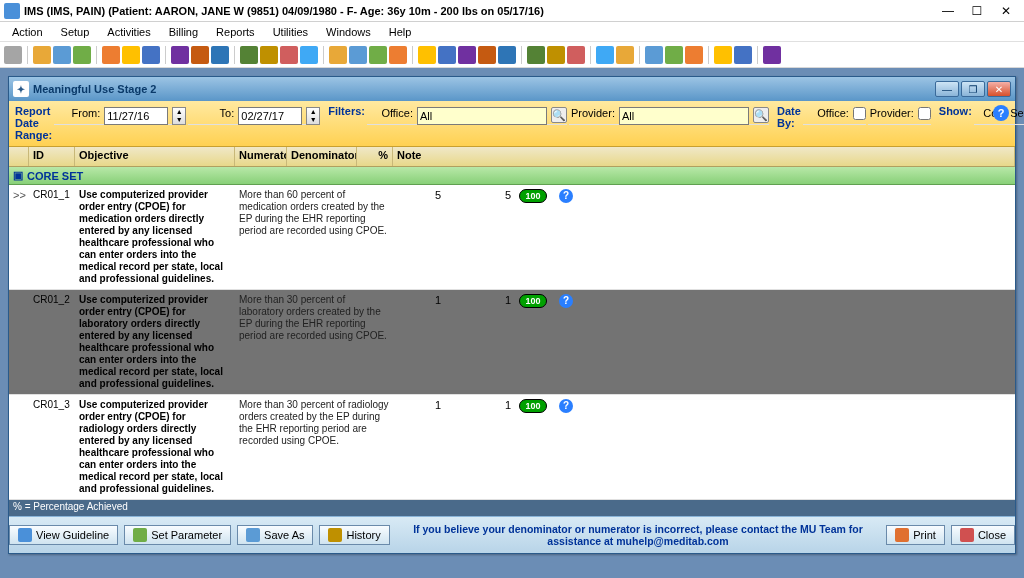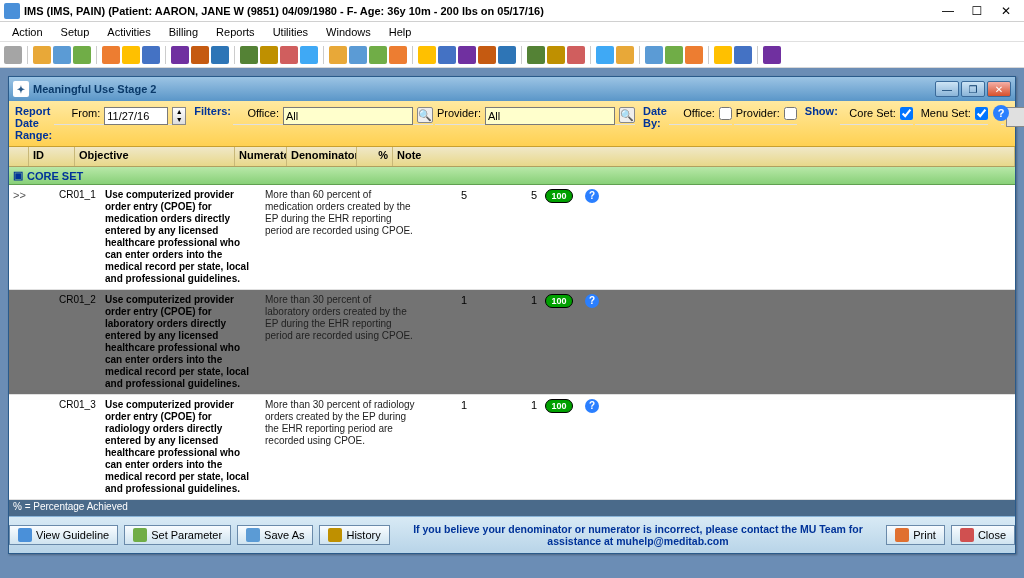--- a/index.html
+++ b/index.html
@@ -60,21 +60,21 @@
 .th-ind{width:20px}.th-id{width:46px}.th-obj{width:160px}.th-meas{width:158px}.th-num{width:52px;text-align:right}.th-den{width:70px;text-align:right}.th-pct{width:36px;text-align:right}.th-imsopt{width:170px}.th-note{flex:1}
 
 
 .tblbody { flex: 1; overflow-y: scroll; overflow-x: hidden; background: #fff; }
 .coreset { background: linear-gradient(#b8e8a8,#88d078); height: 18px; display: flex; align-items: center; font-weight: bold; color: #003399; padding-left: 4px; border-bottom:1px solid #60a050; }
 .coreset .expander{width:14px;display:inline-block;}
 .row { display: flex; border-bottom: 1px solid #e0e0e0; padding: 2px 0; }
 .row .td { border-right: none; }
 .row.alt { background: #737373; }
 .td-ind{width:20px;text-align:center;color:#555;}
-.td-id{width:46px;font-size:10px;margin-left:26px;}
+.td-id{width:46px;font-size:10px;}
 .td-obj{width:160px;font-weight:bold;font-size:10px;line-height:12px;}
 .td-meas{width:158px;font-size:10px;line-height:12px;color:#222;}
 .td-num{width:52px;text-align:right;}
 .td-den{width:70px;text-align:right;}
 .td-pct{width:36px;text-align:right;padding-right:2px;}
 .td-imsopt{width:170px;}
 .td-note{flex:1;}
 .badge{display:inline-block;min-width:28px;height:14px;border:1px solid #000;color:#fff;font-size:9px;font-weight:bold;text-align:center;line-height:12px;border-radius:7px;}
 .badge.green{background:#00a000;}
 .rowhelp{display:inline-block;width:14px;height:14px;border-radius:50%;background:#2a7fff;color:#fff;text-align:center;line-height:14px;font-size:10px;font-weight:bold;margin-left:4px;vertical-align:top;}
@@ -177,20 +177,28 @@
         <div class="cbtn x">✕</div>
       </div>
     </div>
 
     <div class="filterbar">
       <div class="group">
         <span class="label">Report Date Range:</span>
         <div class="row">
           <span class="rlabel">From:</span>
           <input type="text" class="date" value="11/27/16" style="">
+          <div class="spin">
+              <span>▲</span>
+              <span>▼</span>
+            </div>
+        </div>
+        <div class="row">
+          <span class="rlabel">To:</span>
+          <input type="text" class="date" value="02/27/17" style="">
           <div class="spin">
               <span>▲</span>
               <span>▼</span>
             </div>
         </div>
       </div>
 
       <div class="group">
         <span class="label">Filters:</span>
         <div class="row">

